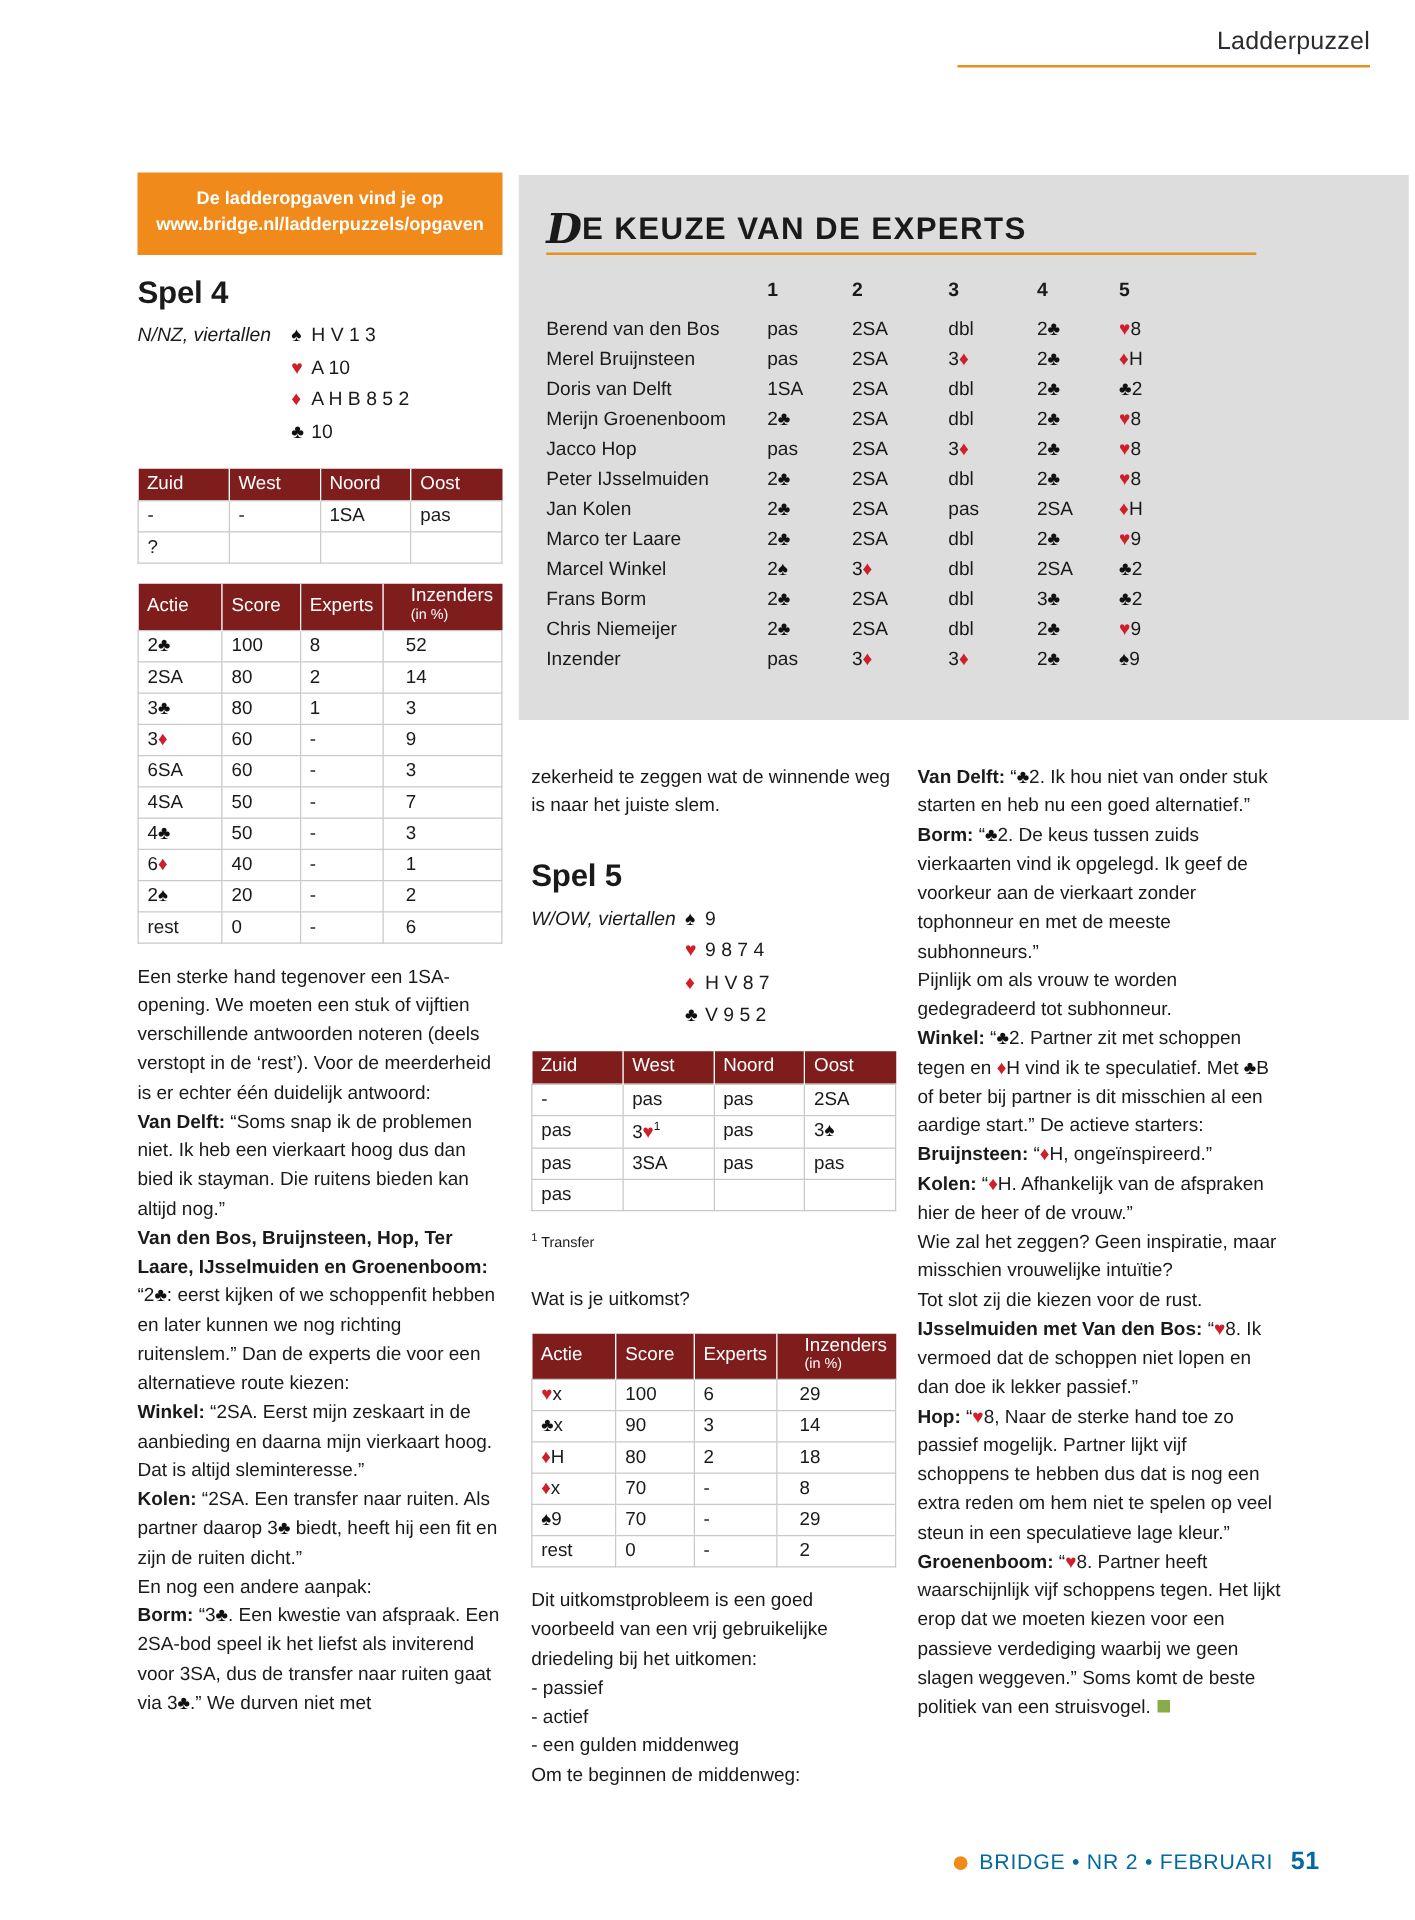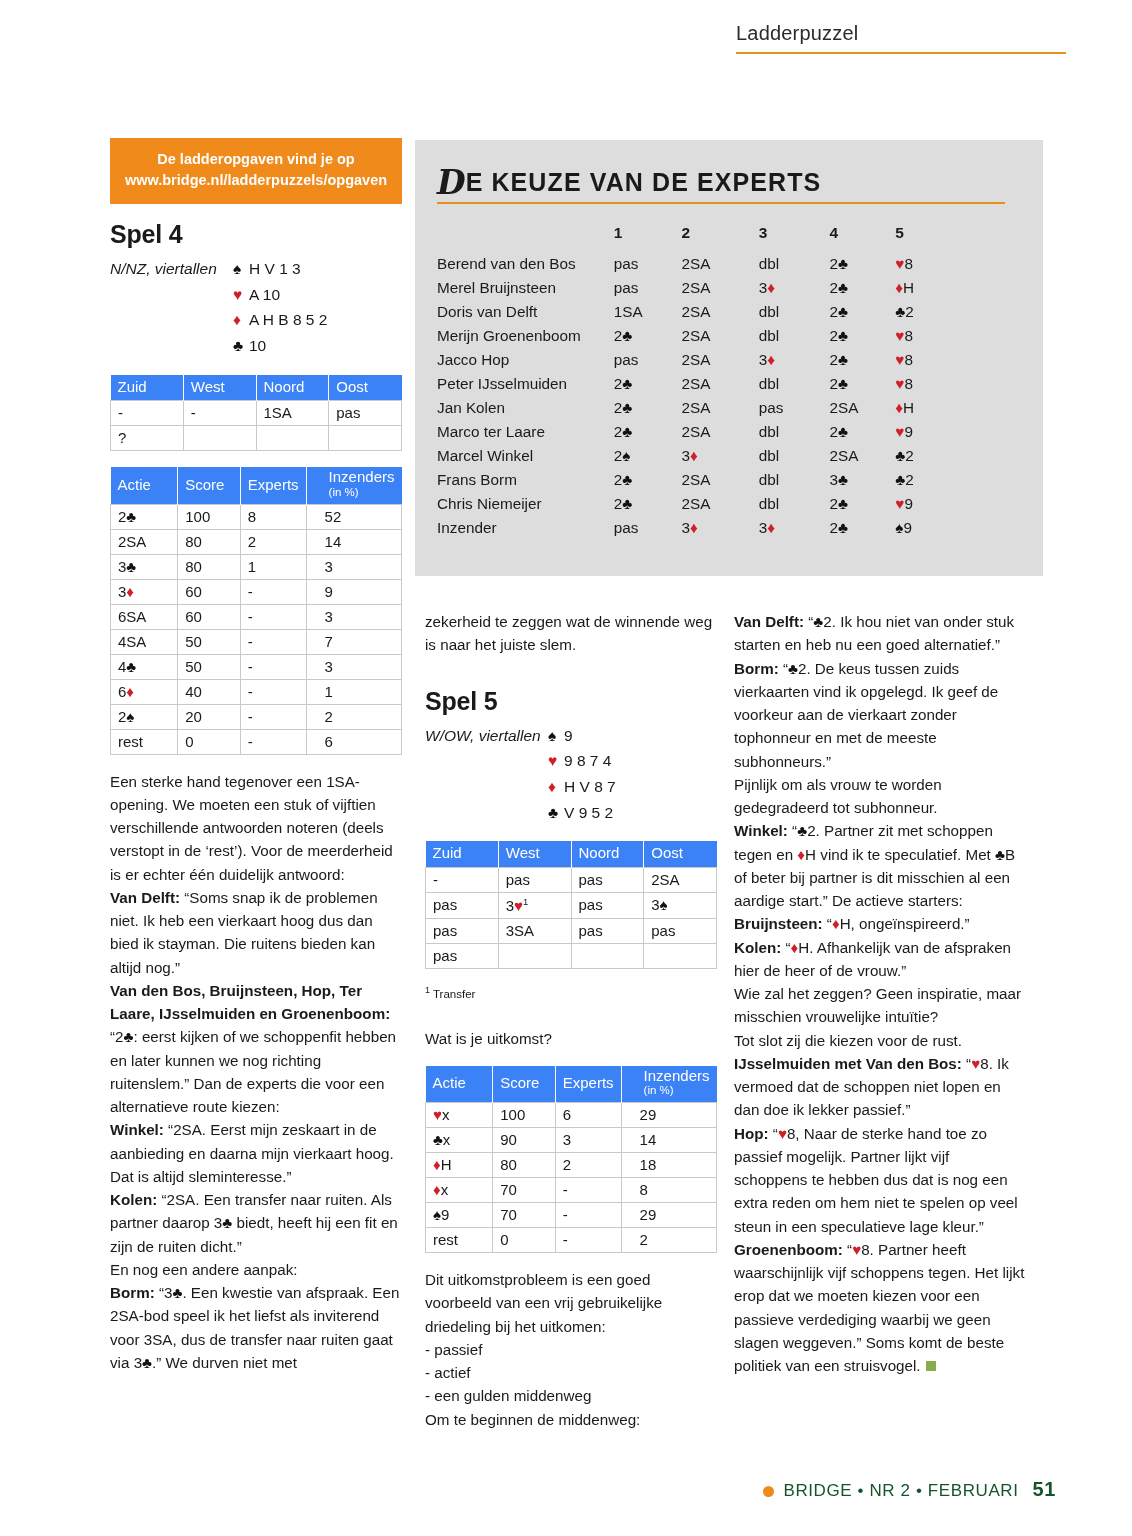--- a/index.html
+++ b/index.html
@@ -8,21 +8,22 @@
     width:1132px; height:1536px;
     background:#ffffff;
     font-family:"Liberation Sans", sans-serif;
     color:#1a1a1a;
     position:relative;
     overflow:hidden;
   }
 
   
   .runhead {
-    position:absolute; left:736px; top:22px; width:330px;
+    position:absolute; left:766px; top:22px; width:330px;
+    text-align:right;
   }
   .runhead .rh-text {
     font-size:20px; letter-spacing:.2px; color:#2b2b2b; font-weight:400;
     display:block; padding-bottom:7px;
   }
   .runhead .rh-rule {
     height:2px; background:#e8901f; width:100%;
   }
 
   
@@ -53,21 +54,21 @@
   .hand-suit { width:16px; flex:0 0 16px; }
   .red { color:#cf2029; }
   .blk { color:#111111; }
 
   
   table.tbl {
     border-collapse:collapse; width:100%; margin-top:16px;
     font-size:15px;
   }
   table.tbl th {
-    background:#3b82f6; color:#ffffff; font-weight:normal;
+    background:#7f1d1d; color:#ffffff; font-weight:normal;
     text-align:left; padding:4px 7px 5px 7px;
     border-right:1px solid #ffffff;
     font-size:15px; line-height:1.1;margin-top:14px;
   }
   table.tbl th:last-child { border-right:none; }
   table.tbl th .sub { font-size:11.5px; display:block; }
   table.tbl td {
     border:1px solid #c9c9c9;
     padding:3px 7px 4px 7px;
     background:#ffffff;
@@ -92,21 +93,21 @@
   .bodywrap { margin-top:15px; }
   b { font-weight:bold; }
   .endmark {
     display:inline-block; width:10px; height:10px;
     background:#8aab4a; margin-left:5px; vertical-align:baseline;
     position:relative; top:0px;
   }
 
   
   .experts {
-    position:absolute; left:415px; top:140px; width:628px; height:436px;
+    position:absolute; left:415px; top:140px; width:712px; height:436px;
     background:#dddddd;
   }
   .ex-title {
     position:absolute; left:22px; top:20px;
     font-size:25px; font-weight:bold; letter-spacing:1.1px;
   }
   .ex-title .dropcap {
     font-size:33px; font-style:italic; font-weight:bold;
     font-family:"DejaVu Serif", serif;
     letter-spacing:0px;
@@ -129,21 +130,21 @@
   table.ex-tbl .c1  { width:66px; }
   table.ex-tbl .c2  { width:75px; }
   table.ex-tbl .c3  { width:69px; }
   table.ex-tbl .c4  { width:64px; }
   table.ex-tbl .c5  { width:60px; }
 
   
   .footer {
     position:absolute; left:0; top:1478px; width:1132px;
     text-align:right; padding-right:76px;
-    font-size:17px; letter-spacing:.6px; color:#14532d;
+    font-size:17px; letter-spacing:.6px; color:#0369a1;
   }
   .footer .dot {
     display:inline-block; width:11px; height:11px; border-radius:50%;
     background:#ef8a1b; margin-right:9px; position:relative; top:1px;
   }
   .footer .pg { font-weight:bold; font-size:20px; margin-left:14px; }
 </style>
 </head>
 <body>
 

